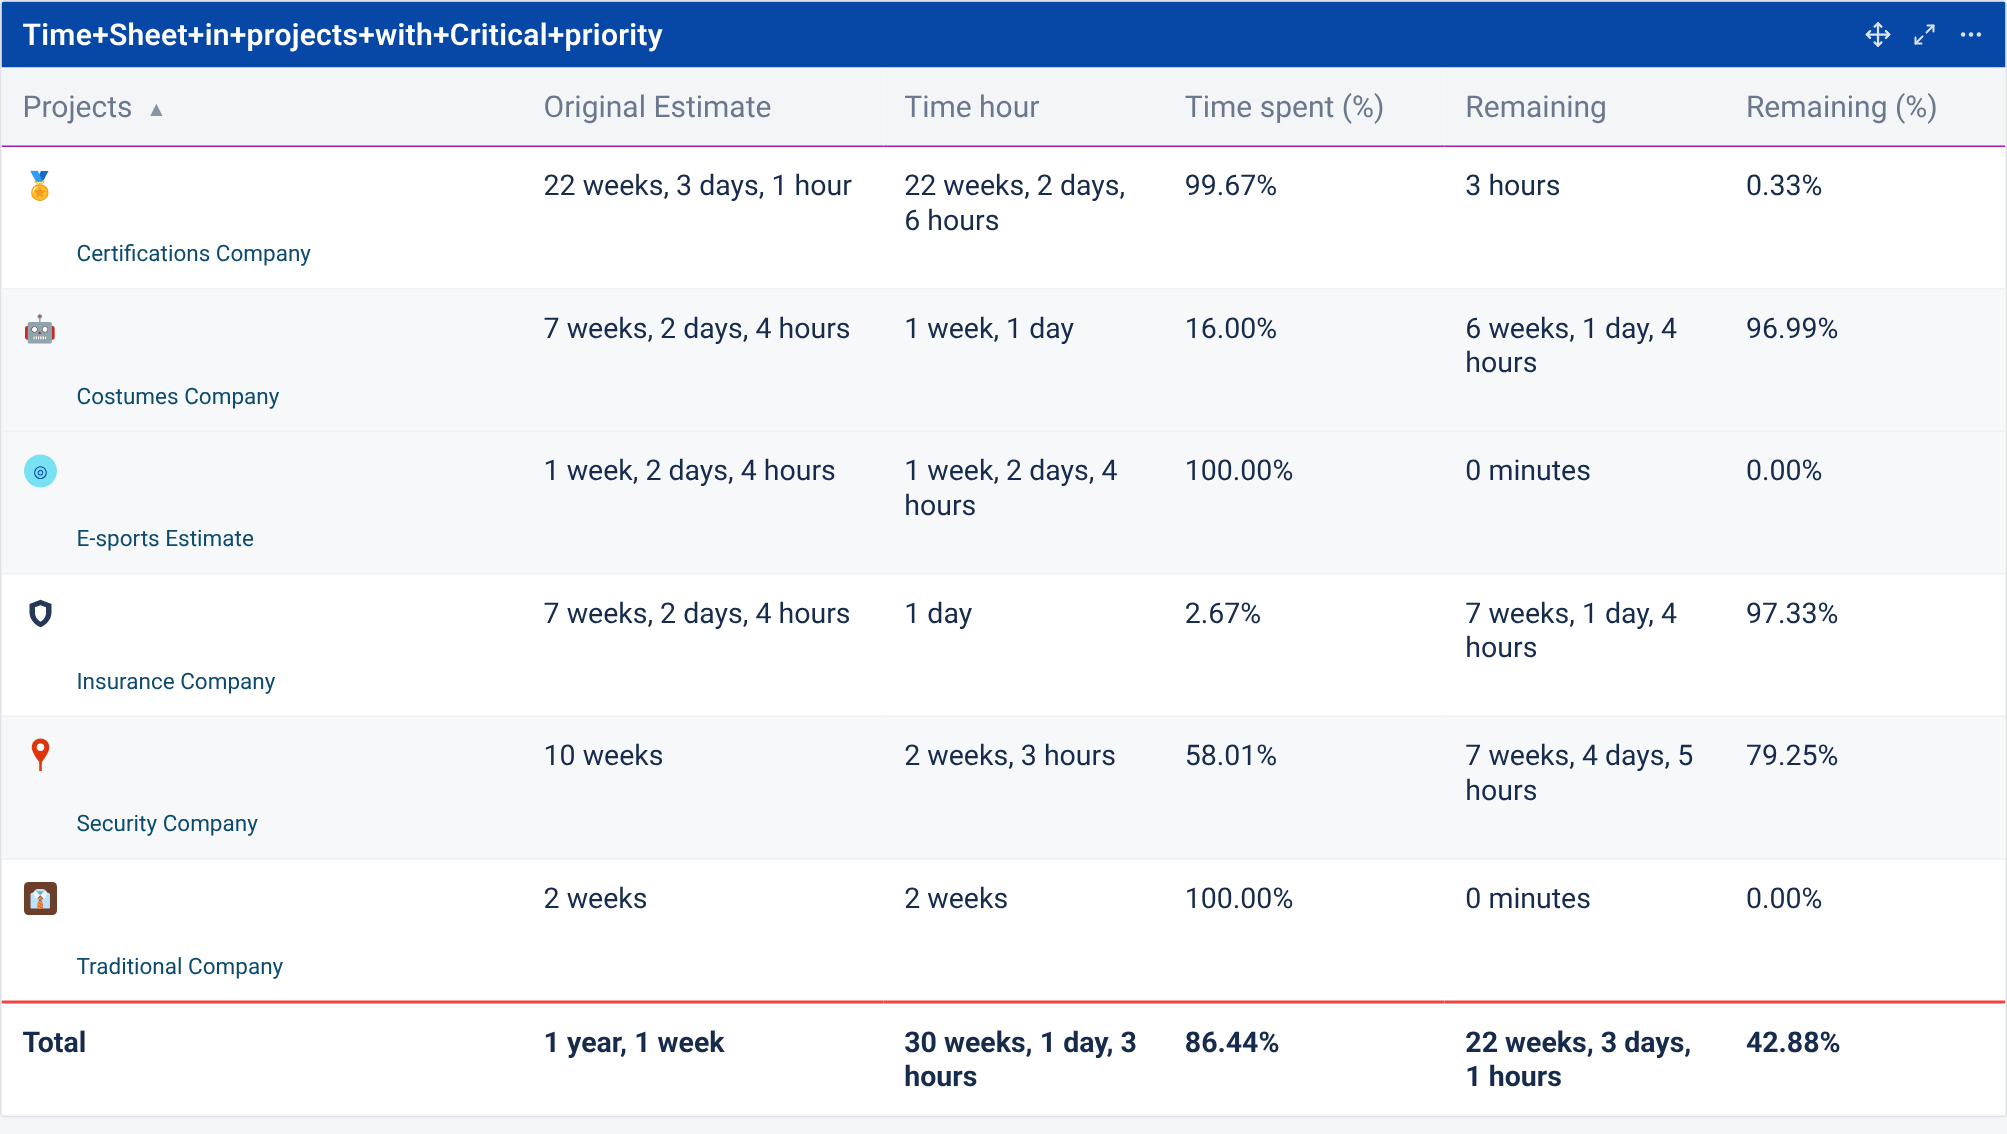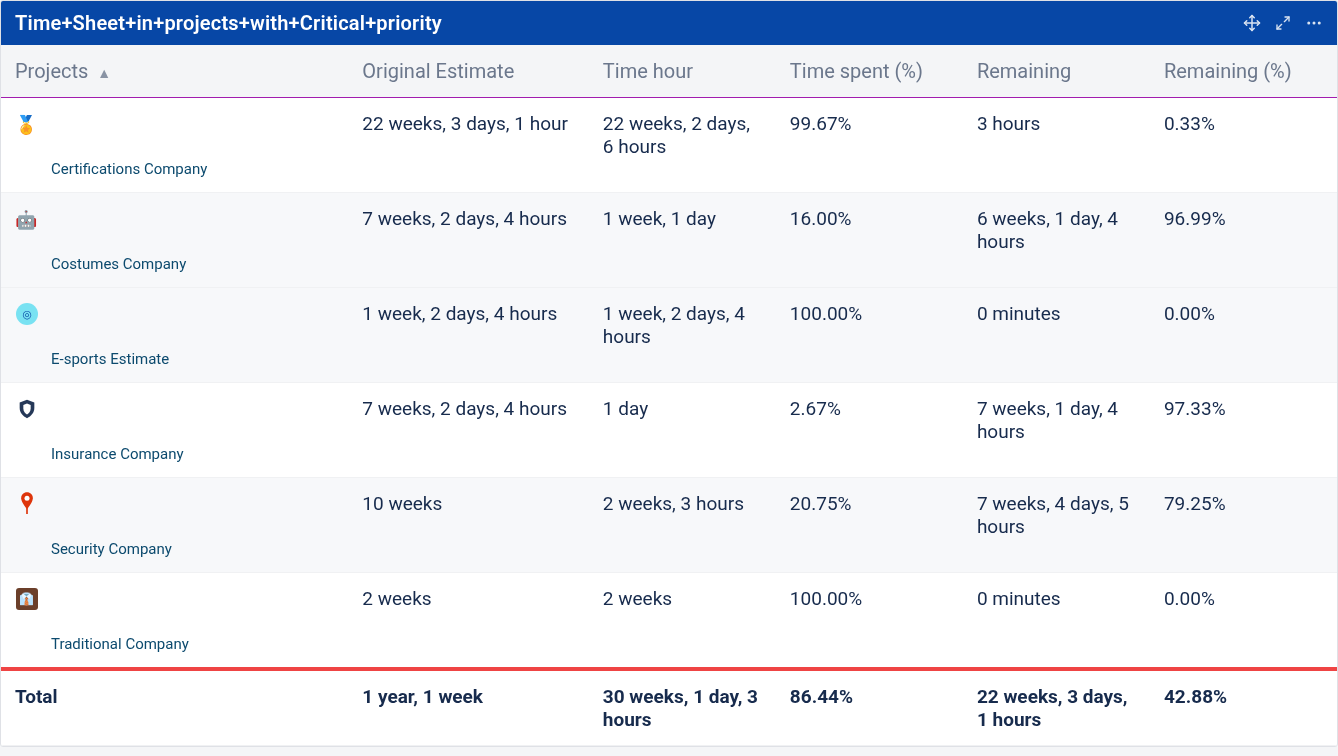--- a/index.html
+++ b/index.html
@@ -59,21 +59,21 @@
     vertical-align: middle;
   }
   tbody td {
     padding: 14px 14px;
     border-bottom: 1px solid #f0f1f3;
     font-size: 19px;
     vertical-align: top;
     color: #172b4d;
   }
   tbody tr.alt td { background: #f7f8fa; }
-  tbody tr.total td { font-weight: 700; border-top: 4px solid #ef4444; }
+  tbody tr.total td { font-weight: 700; border-top: 2px solid #ef4444; }
   .proj-cell { display:flex; align-items:flex-start; gap:12px; }
   .proj-link {
     color: #0c4a6e;
     text-decoration: none;
     font-size: 15px;
     margin-top: 48px;
   }
   .proj-icon {
     width: 24px; height: 24px;
     display: inline-flex;
@@ -235,21 +235,21 @@
                     <path d="M12 0c-4 0-7 3-7 7 0 5 7 13 7 13s7-8 7-13c0-4-3-7-7-7z"></path>
                     <circle cx="12" cy="7" r="3" fill="#fff"></circle>
                     <rect x="11" y="18" width="2" height="8"></rect>
                   </svg>
                 </span>
                 <a href="#" class="proj-link">Security Company</a>
               </div>
             </td>
             <td>10 weeks</td>
             <td>2 weeks, 3 hours</td>
-            <td class="num">20.75%</td>
+            <td class="num">58.01%</td>
             <td>7 weeks, 4 days, 5 hours</td>
             <td class="num">79.25%</td>
           </tr>
           <tr>
             <td>
               <div class="proj-cell">
                 <span class="proj-icon">
                   <span class="ico-trad">👔</span>
                 </span>
                 <a href="#" class="proj-link">Traditional Company</a>

